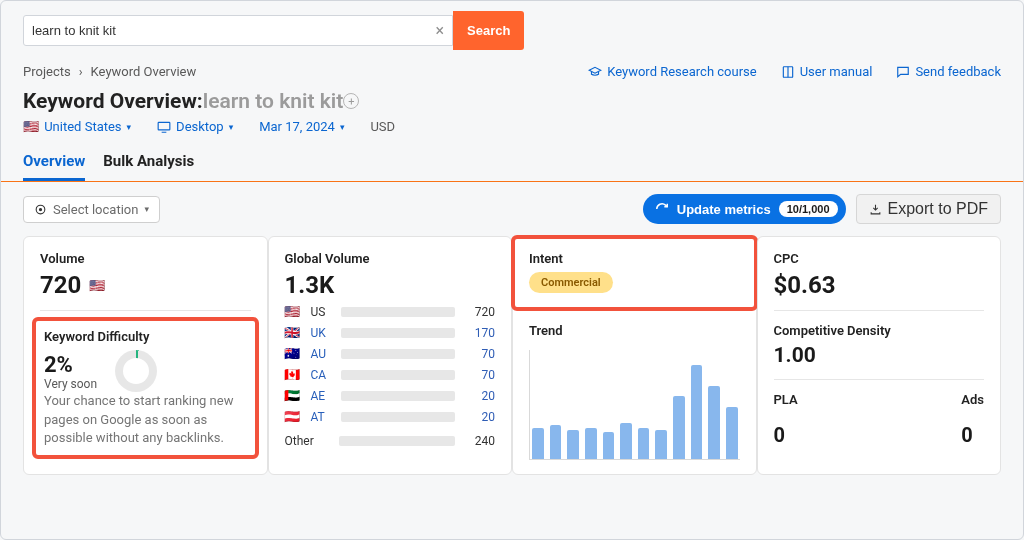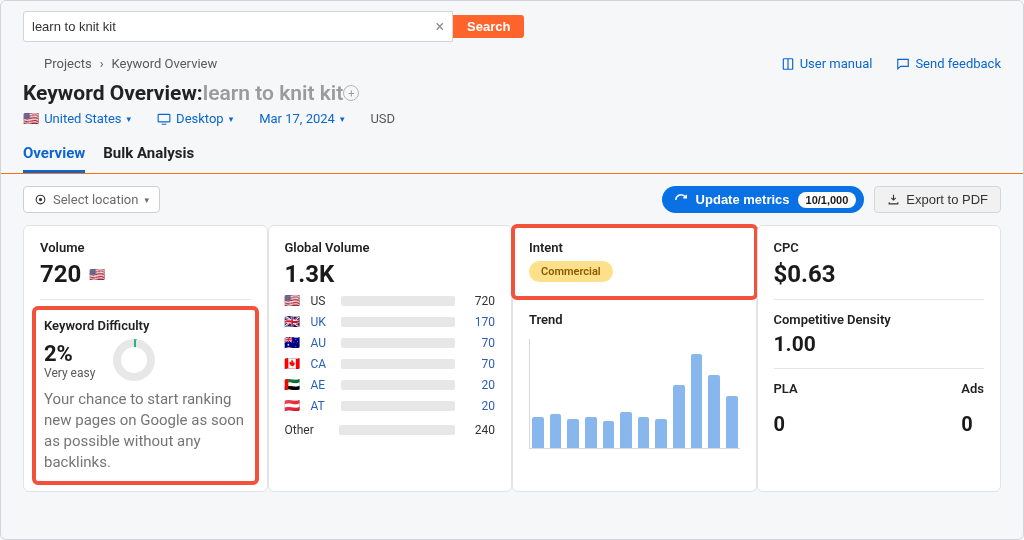--- a/index.html
+++ b/index.html
@@ -38,31 +38,30 @@
   }
   .clear-x {
     color: #8e8e8e;
     font-size: 16px;
     cursor: pointer;
   }
   .search-btn {
     background: #ff642d;
     color: #fff;
     border: none;
-    padding: 4px 14px;
+    padding: 12px 14px;
     border-radius: 0 3px 3px 0;
     font-size: 13px;
     cursor: pointer;
     font-weight: 600;
   }
   .topbar2 {
     display: flex;
     justify-content: space-between;
     padding: 6px 22px 0 22px;
-    margin-left: 21px;
   }
   .breadcrumb {
     display: flex;
     align-items: center;
     gap: 8px;
     color: #595959;
     font-size: 13px;
   }
   .links-right { display: flex; gap: 24px; align-items: center; }
   .links-right .lk { display: flex; align-items: center; gap: 5px; color: #0b66d0; font-size: 13px; cursor: pointer; }
@@ -120,40 +119,40 @@
     background: #0971e3; color: #fff; border: none;
     padding: 5px 8px 5px 12px; border-radius: 16px;
     font-size: 13px; font-weight: 600; cursor: pointer;
   }
   .update-btn .pill {
     background: #fff; color: #1a1a1a; padding: 2px 8px; border-radius: 10px; font-size: 11px; font-weight: 600;
   }
   .export-btn {
     display: flex; align-items: center; gap: 6px;
     background: #f1f1f1; color: #333; border: 1px solid #d6d6d6;
-    padding: 5px 12px; border-radius: 4px; font-size: 13px; cursor: pointer;
+    padding: 5px 12px; border-radius: 4px; font-size: 16px; cursor: pointer;
   }
   .cards {
     display: grid;
     grid-template-columns: 1fr 1fr 1fr 1fr;
     padding: 0 22px 16px 22px;
   }
   .card {
     background: #fff;
     border: 1px solid #e3e3e3;
     border-radius: 6px;
     padding: 14px 16px;
   }
   .card h4 { font-size: 13px; font-weight: 600; color: #222; margin-bottom: 6px; }
   .big { font-size: 24px; font-weight: 700; line-height: 1.1; }
   .divider { border: none; border-top: 1px solid #e6e6e6; margin: 12px 0; }
   .kd-row { display: flex; align-items: center; gap: 18px; }
   .kd-val { font-size: 22px; font-weight: 700; }
   .kd-label { font-size: 12px; color: #595959; }
-  .kd-desc { font-size: 15px; color: #757575; margin-top: 8px; line-height: 1.4; }
+  .kd-desc { font-size: 13px; color: #757575; margin-top: 0; line-height: 1.4; }
   .ring {
     width: 42px; height: 42px; border-radius: 50%;
     background: conic-gradient(#24b47e 0deg 7deg, #e7e7e7 7deg 360deg);
     display: flex; align-items: center; justify-content: center;
   }
   .ring::after { content: ""; width: 26px; height: 26px; background: #fff; border-radius: 50%; }
   .hl-red { outline: 4px solid #f2523c; outline-offset: -2px; border-radius: 4px; }
   .intent-pill {
     display: inline-block;
     background: #ffe08a; color: #8a5a00;
@@ -195,20 +194,29 @@
   <button class="search-btn">Search</button>
 </div>
 
 <div class="topbar2">
   <div class="breadcrumb">
     <span>Projects</span>
     <span>›</span>
     <span>Keyword Overview</span>
   </div>
   <div class="links-right">
+    <span class="lk">
+      <span>
+        <svg width="14" height="14" viewBox="0 0 24 24" fill="none" stroke="#0b66d0" stroke-width="2">
+            <path d="M2 9l10-5 10 5-10 5L2 9z"></path>
+            <path d="M6 11v5c3 2 9 2 12 0v-5"></path>
+          </svg>
+      </span>
+      <span>Keyword Research course</span>
+    </span>
     <span class="lk">
       <span>
         <svg width="14" height="14" viewBox="0 0 24 24" fill="none" stroke="#0b66d0" stroke-width="2">
             <rect x="4" y="3" width="16" height="18" rx="1"></rect>
             <path d="M12 3v18"></path>
           </svg>
       </span>
       <span>User manual</span>
     </span>
     <span class="lk">
@@ -298,21 +306,21 @@
     <div style="display:flex;align-items:center;gap:8px;">
       <span class="big">720</span>
       <span class="flag-emoji">🇺🇸</span>
     </div>
     <hr class="divider">
     <div class="kd-wrap hl-red" style="padding:10px;margin:-4px -6px -6px -6px;">
       <h4>Keyword Difficulty</h4>
       <div class="kd-row">
         <div>
           <div class="kd-val">2%</div>
-          <div class="kd-label">Very easy</div>
+          <div class="kd-label">Very soon</div>
         </div>
         <div class="ring"></div>
       </div>
       <div class="kd-desc">Your chance to start ranking new pages on Google as soon as possible without any backlinks.</div>
     </div>
   </div>
 
   <div class="card">
     <h4>Global Volume</h4>
     <div class="big">1.3K</div>

